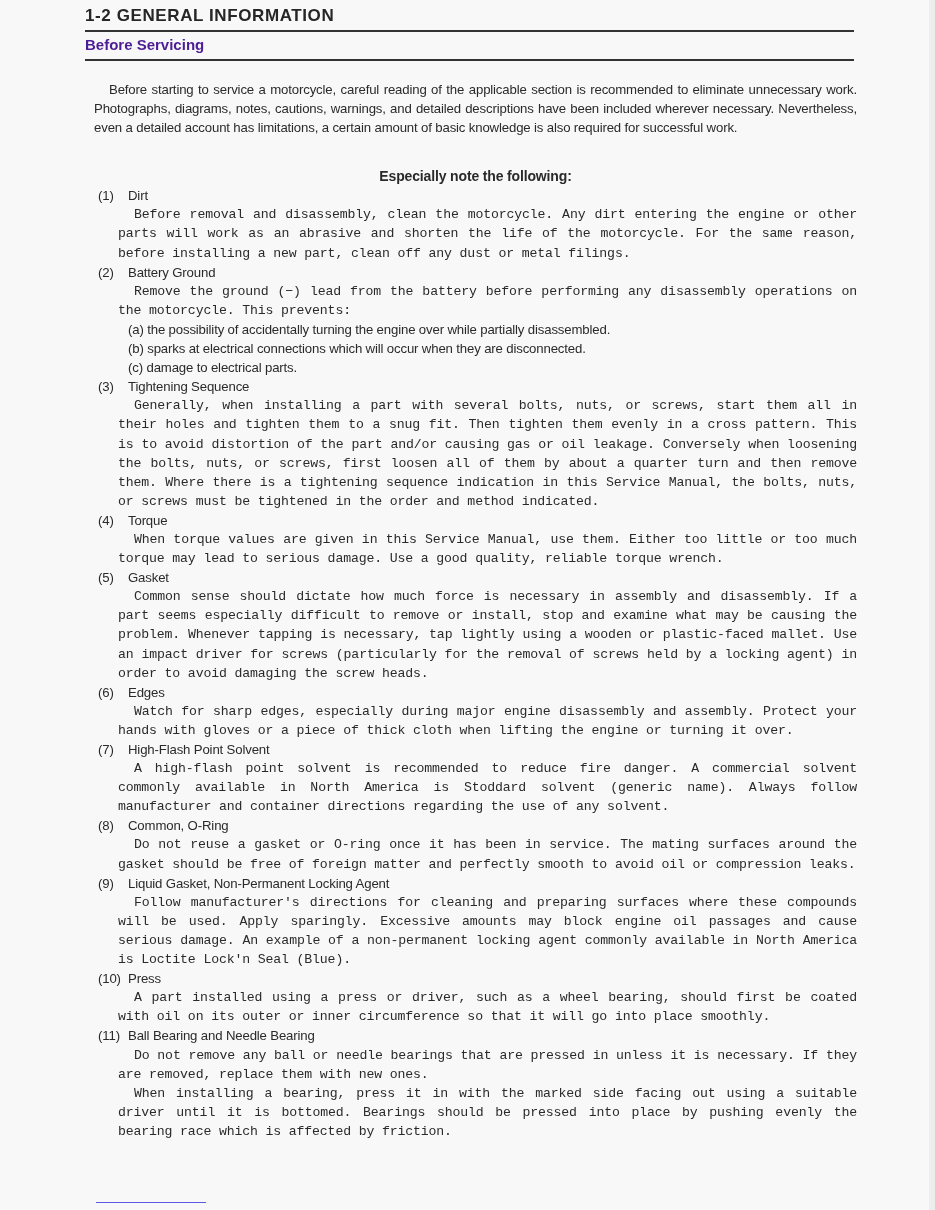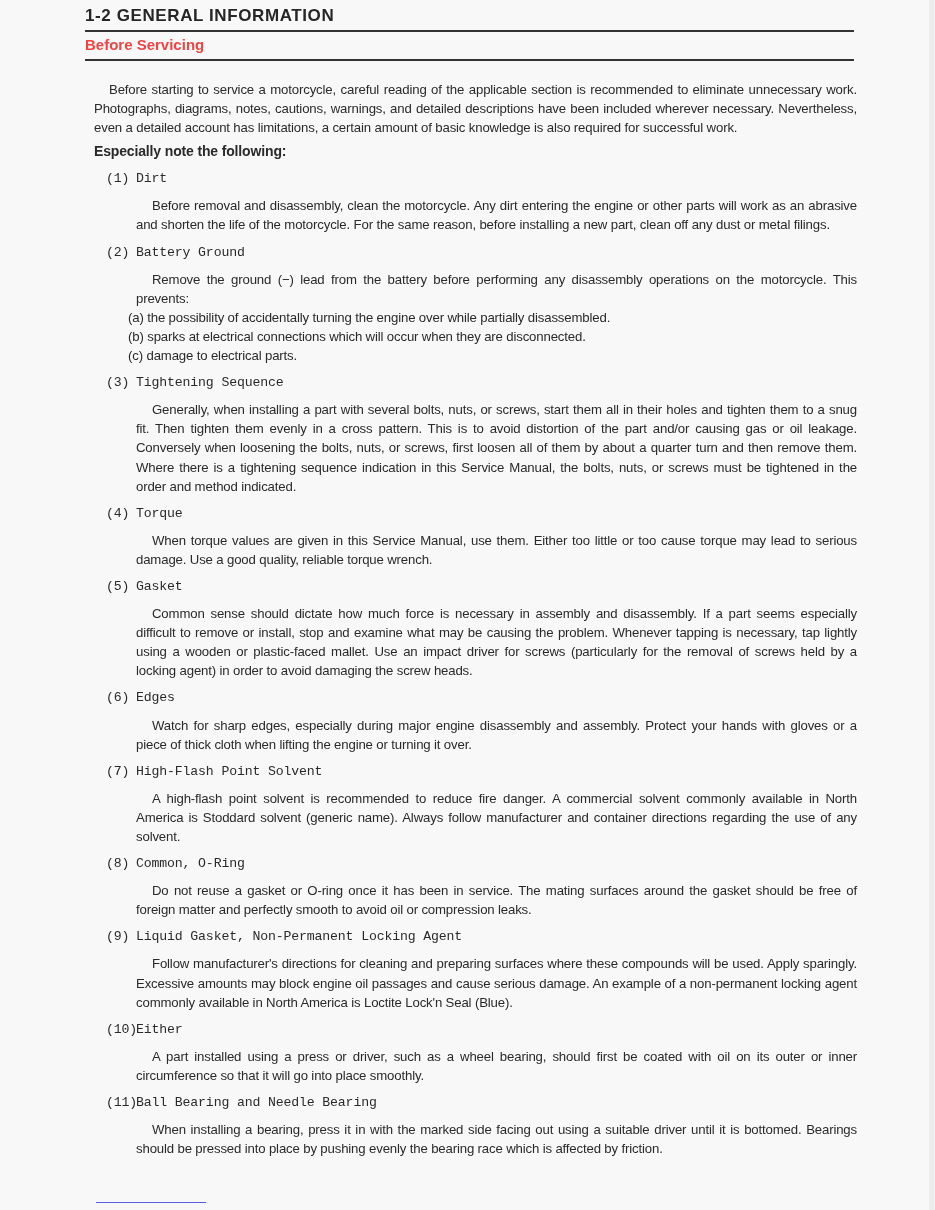--- a/index.html
+++ b/index.html
@@ -12,32 +12,32 @@
   }
   .page { position: absolute; left: 0; top: 0; width: 935px; height: 1006px; }
   .right-edge { position: absolute; right: 0; top: 0; width: 6px; height: 1210px; background: #ededed; }
   .chapter {
     position: absolute; left: 85px; top: 6px;
     font-size: 17px; font-weight: bold; letter-spacing: 0.6px; color: #262626;
   }
   .rule1 { position: absolute; left: 85px; top: 30px; width: 769px; height: 2px; background: #333; }
   .section {
     position: absolute; left: 85px; top: 36px;
-    font-size: 15px; font-weight: bold; color: #ef4444;
+    font-size: 15px; font-weight: bold; color: #4c1d95;
   }
   .rule2 { position: absolute; left: 85px; top: 59px; width: 769px; height: 2px; background: #333; }
   .content {
     position: absolute; left: 94px; top: 80px; width: 763px;
     font-size: 13.2px; line-height: 19.1px; letter-spacing: -0.15px;
   }
   .intro { text-align: justify; text-indent: 15px; margin: 0; }
-  .note-heading { font-weight: bold; font-size: 14px; margin-top: 4px; margin-bottom: 0; line-height: 20px; }
-  .item-title { margin: 8px; padding-left: 4px; font-family: Liberation Mono, monospace; }
+  .note-heading { font-weight: bold; font-size: 14px; margin-top: 29px; margin-bottom: 0; line-height: 20px; text-align: center; }
+  .item-title { margin: 0; padding-left: 4px; }
   .item-title .num { display: inline-block; width: 30px; }
-  .item-body { margin: 0 0 0 42px; text-align: justify; text-indent: 16px; }
+  .item-body { margin: 0 0 0 24px; text-align: justify; text-indent: 16px; font-family: Liberation Mono, monospace; }
   .sub { margin: 0 0 0 34px; }
   .blue-line { position: absolute; left: 96px; top: 1202px; width: 110px; height: 1px; background: #5a5ae6; }
 </style>
 </head>
 <body>
 
 <div class="page">
   <div class="right-edge"></div>
 
   <div class="chapter">1-2 GENERAL INFORMATION</div>
@@ -59,21 +59,21 @@
           <p class="sub">(a) the possibility of accidentally turning the engine over while partially disassembled.</p>
           <p class="sub">(b) sparks at electrical connections which will occur when they are disconnected.</p>
           <p class="sub">(c) damage to electrical parts.</p>
         </div>
         <div>
           <p class="item-title"><span class="num">(3)</span><span>Tightening Sequence</span></p>
           <p class="item-body">Generally, when installing a part with several bolts, nuts, or screws, start them all in their holes and tighten them to a snug fit.  Then tighten them evenly in a cross pattern.  This is to avoid distortion of the part and/or causing gas or oil leakage.  Conversely when loosening the bolts, nuts, or screws, first loosen all of them by about a quarter turn and then remove them.  Where there is a tightening sequence indication in this Service Manual, the bolts, nuts, or screws must be tightened in the order and method indicated.</p>
         </div>
         <div>
           <p class="item-title"><span class="num">(4)</span><span>Torque</span></p>
-          <p class="item-body">When torque values are given in this Service Manual, use them.  Either too little or too cause torque may lead to serious damage.  Use a good quality, reliable torque wrench.</p>
+          <p class="item-body">When torque values are given in this Service Manual, use them.  Either too little or too much torque may lead to serious damage.  Use a good quality, reliable torque wrench.</p>
         </div>
         <div>
           <p class="item-title"><span class="num">(5)</span><span>Gasket</span></p>
           <p class="item-body">Common sense should dictate how much force is necessary in assembly and disassembly.  If a part seems especially difficult to remove or install, stop and examine what may be causing the problem.  Whenever tapping is necessary, tap lightly using a wooden or plastic-faced mallet.  Use an impact driver for screws (particularly for the removal of screws held by a locking agent) in order to avoid damaging the screw heads.</p>
         </div>
         <div>
           <p class="item-title"><span class="num">(6)</span><span>Edges</span></p>
           <p class="item-body">Watch for sharp edges, especially during major engine disassembly and assembly.  Protect your hands with gloves or a piece of thick cloth when lifting the engine or turning it over.</p>
         </div>
         <div>
@@ -82,24 +82,25 @@
         </div>
         <div>
           <p class="item-title"><span class="num">(8)</span><span>Common, O-Ring</span></p>
           <p class="item-body">Do not reuse a gasket or O-ring once it has been in service.  The mating surfaces around the gasket should be free of foreign matter and perfectly smooth to avoid oil or compression leaks.</p>
         </div>
         <div>
           <p class="item-title"><span class="num">(9)</span><span>Liquid Gasket, Non-Permanent Locking Agent</span></p>
           <p class="item-body">Follow manufacturer's directions for cleaning and preparing surfaces where these compounds will be used.  Apply sparingly.  Excessive amounts may block engine oil passages and cause serious damage.  An example of a non-permanent locking agent commonly available in North America is Loctite Lock'n Seal (Blue).</p>
         </div>
         <div>
-          <p class="item-title"><span class="num">(10)</span><span>Either</span></p>
+          <p class="item-title"><span class="num">(10)</span><span>Press</span></p>
           <p class="item-body">A part installed using a press or driver, such as a wheel bearing, should first be coated with oil on its outer or inner circumference so that it will go into place smoothly.</p>
         </div>
         <div>
           <p class="item-title"><span class="num">(11)</span><span>Ball Bearing and Needle Bearing</span></p>
+          <p class="item-body">Do not remove any ball or needle bearings that are pressed in unless it is necessary.  If they are removed, replace them with new ones.</p>
           <p class="item-body">When installing a bearing, press it in with the marked side facing out using a suitable driver until it is bottomed.  Bearings should be pressed into place by pushing evenly the bearing race which is affected by friction.</p>
         </div>
       </div>
   </div>
 
   <div class="blue-line"></div>
 </div>
 
 </body></html>

